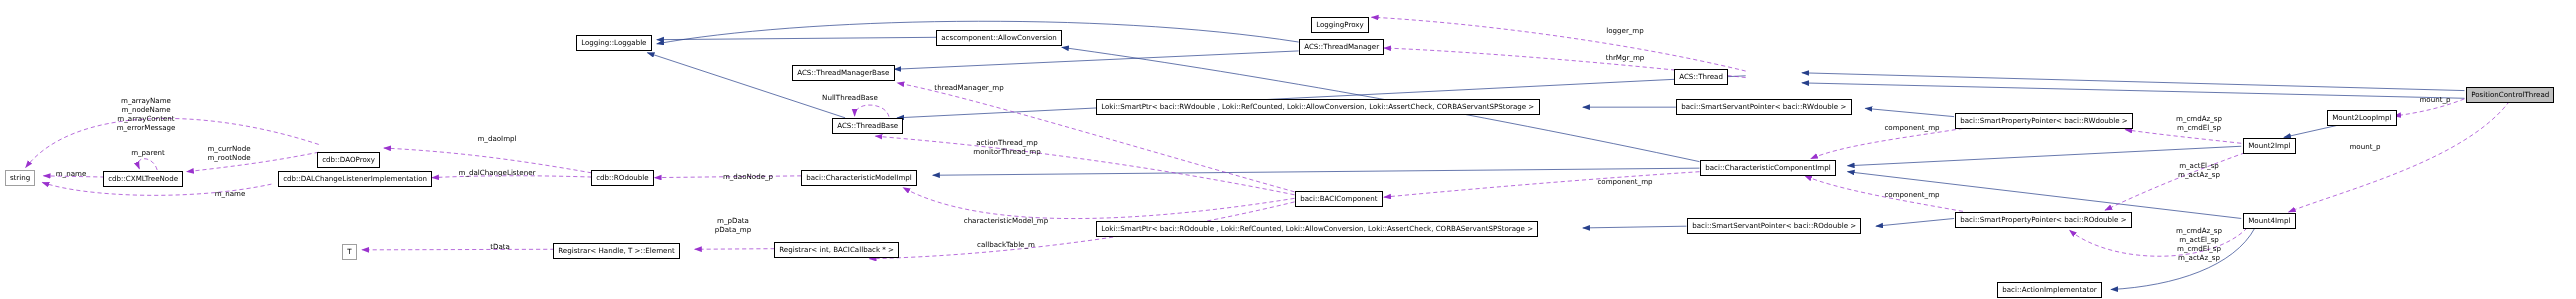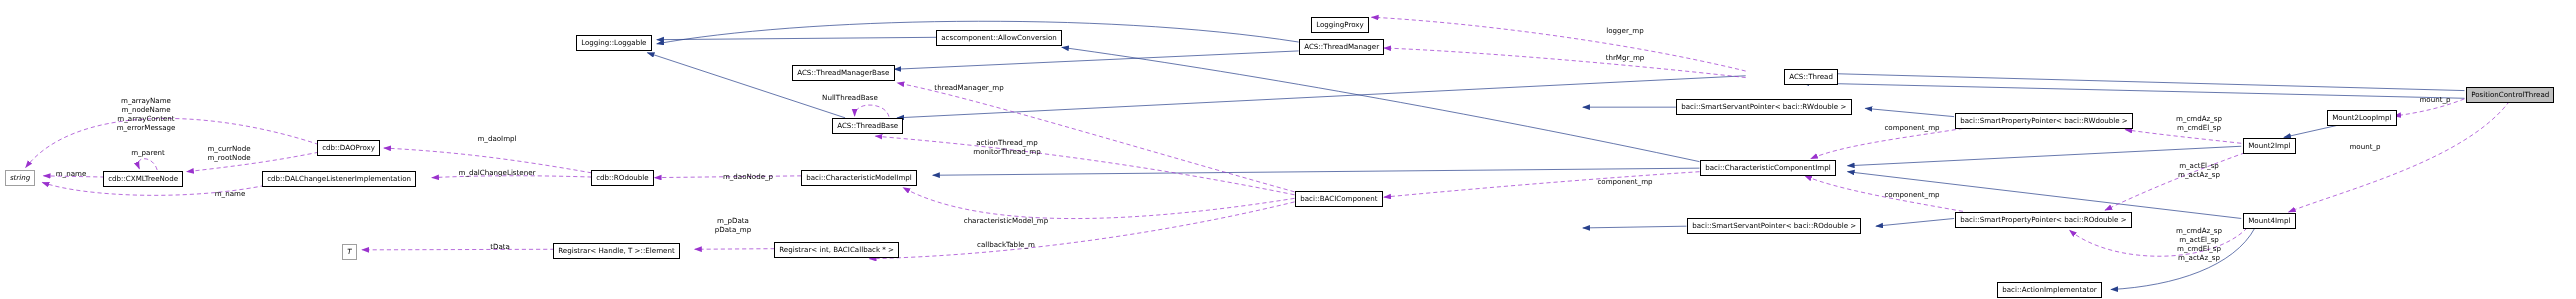--- a/index.html
+++ b/index.html
@@ -1,21 +1,21 @@
 <!DOCTYPE html>
 <html style="font-size:9.5px"><head>
 <meta charset="utf-8">
 <style>
   html,body{margin:0;padding:0;background:#ffffff;}
   #canvas{position:relative;width:2576px;height:299px;background:#ffffff;overflow:hidden;
           font-family:"DejaVu Sans","Liberation Sans",sans-serif;}
   #edges{position:absolute;left:0;top:0;width:2576px;height:299px;}
   .node{position:absolute;box-sizing:border-box;border:0.6px solid #000000;background:#ffffff;
         font-size:7.1px;line-height:10.7px;padding:1.8px 4.2px;white-space:nowrap;color:#000000;z-index:2;}
-  .node.ext{border-color:#9f9f9f;font-style:italic;}
+  .node.ext{border-color:#9f9f9f;}
   .node.focus{background:#bfbfbf;font-weight:normal;text-align:right;}
   .elabel{position:absolute;font-size:7.1px;line-height:9px;color:#000000;white-space:pre-line;
           text-align:center;transform:translateX(-50%);z-index:3;}
 </style>
 </head>
 <body>
 
 <div id="canvas">
 
   <svg id="edges" viewBox="0 0 4344 505" xmlns="http://www.w3.org/2000/svg">
@@ -70,40 +70,42 @@
       <path d="M4159,167 C4120,182 4085,190 4040,196" marker-end="url(#ap)"></path>
       <path d="M4235,171 C4160,270 3960,320 3862,358" marker-end="url(#ap)"></path>
       <path d="M2945,120 C2740,70 2480,38 2313,29" marker-end="url(#ap)"></path>
       <path d="M2945,131 C2740,108 2500,88 2334,81" marker-end="url(#ap)"></path>
       <path d="M1498,197 C1492,172 1440,170 1440,196" marker-end="url(#ap)"></path>
     </g>
   </svg>
 
   <div class="node ext" style="left:4.7px;top:170px">string</div>
   <div class="node" style="left:103px;top:171px">cdb::CXMLTreeNode</div>
-  <div class="node" style="left:317px;top:140px">cdb::DAOProxy</div>
-  <div class="node" style="left:262px;top:171px">cdb::DALChangeListenerImplementation</div>
+  <div class="node" style="left:317px;top:152px">cdb::DAOProxy</div>
+  <div class="node" style="left:278px;top:171px">cdb::DALChangeListenerImplementation</div>
   <div class="node ext" style="left:342px;top:244px">T</div>
   <div class="node" style="left:553px;top:243px">Registrar&lt; Handle, T &gt;::Element</div>
   <div class="node" style="left:591px;top:170px">cdb::ROdouble</div>
   <div class="node" style="left:774px;top:242px">Registrar&lt; int, BACICallback * &gt;</div>
   <div class="node" style="left:576px;top:35px">Logging::Loggable</div>
   <div class="node" style="left:792px;top:65px">ACS::ThreadManagerBase</div>
   <div class="node" style="left:832px;top:118px">ACS::ThreadBase</div>
   <div class="node" style="left:801px;top:170px">baci::CharacteristicModelImpl</div>
   <div class="node" style="left:936px;top:30px">acscomponent::AllowConversion</div>
   <div class="node" style="left:1311px;top:17px">LoggingProxy</div>
   <div class="node" style="left:1299px;top:39px">ACS::ThreadManager</div>
+  <div class="node" style="left:1096px;top:99px">Loki::SmartPtr&lt; baci::RWdouble , Loki::RefCounted, Loki::AllowConversion, Loki::AssertCheck, CORBAServantSPStorage &gt;</div>
+  <div class="node" style="left:1096px;top:221px">Loki::SmartPtr&lt; baci::ROdouble , Loki::RefCounted, Loki::AllowConversion, Loki::AssertCheck, CORBAServantSPStorage &gt;</div>
   <div class="node" style="left:1295px;top:191px">baci::BACIComponent</div>
   <div class="node" style="left:1700px;top:160px">baci::CharacteristicComponentImpl</div>
   <div class="node" style="left:1676px;top:99px">baci::SmartServantPointer&lt; baci::RWdouble &gt;</div>
   <div class="node" style="left:1687px;top:218px">baci::SmartServantPointer&lt; baci::ROdouble &gt;</div>
   <div class="node" style="left:1955px;top:113px">baci::SmartPropertyPointer&lt; baci::RWdouble &gt;</div>
   <div class="node" style="left:1955px;top:212px">baci::SmartPropertyPointer&lt; baci::ROdouble &gt;</div>
-  <div class="node" style="left:1784px;top:69px">ACS::Thread</div>
+  <div class="node" style="left:1674px;top:69px">ACS::Thread</div>
   <div class="node" style="left:1997px;top:282px">baci::ActionImplementator</div>
   <div class="node" style="left:2327px;top:110px">Mount2LoopImpl</div>
   <div class="node" style="left:2243px;top:138px">Mount2Impl</div>
   <div class="node" style="left:2243px;top:213px">Mount4Impl</div>
   <div class="node focus" style="left:2466px;top:87px">PositionControlThread</div>
 
   <div class="elabel" style="left:146px;top:96px">m_arrayName
 m_nodeName
 m_arrayContent
 m_errorMessage</div>

